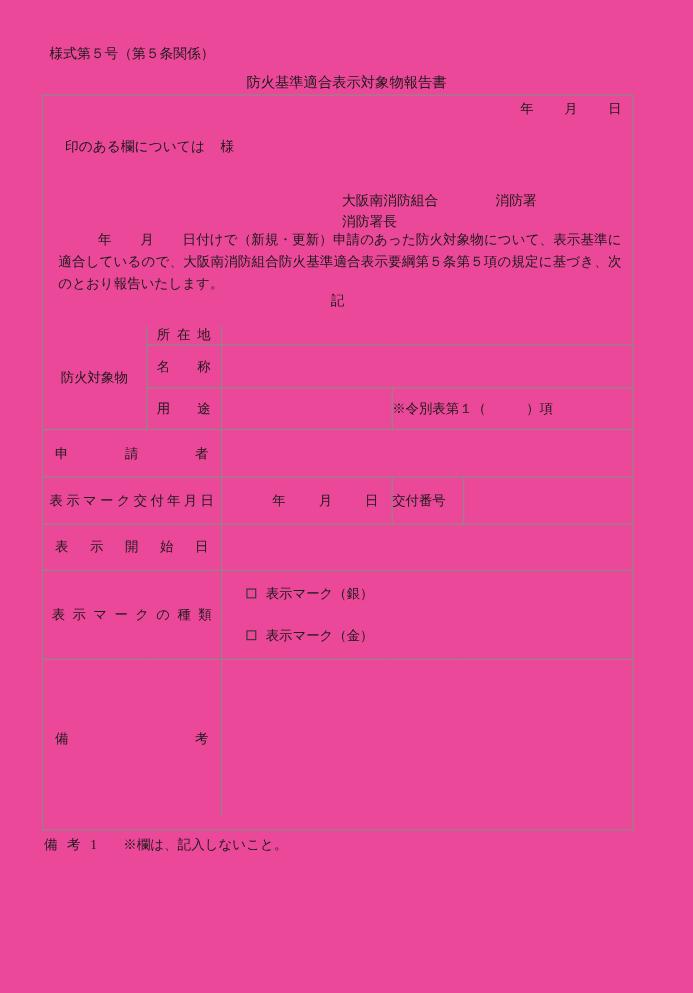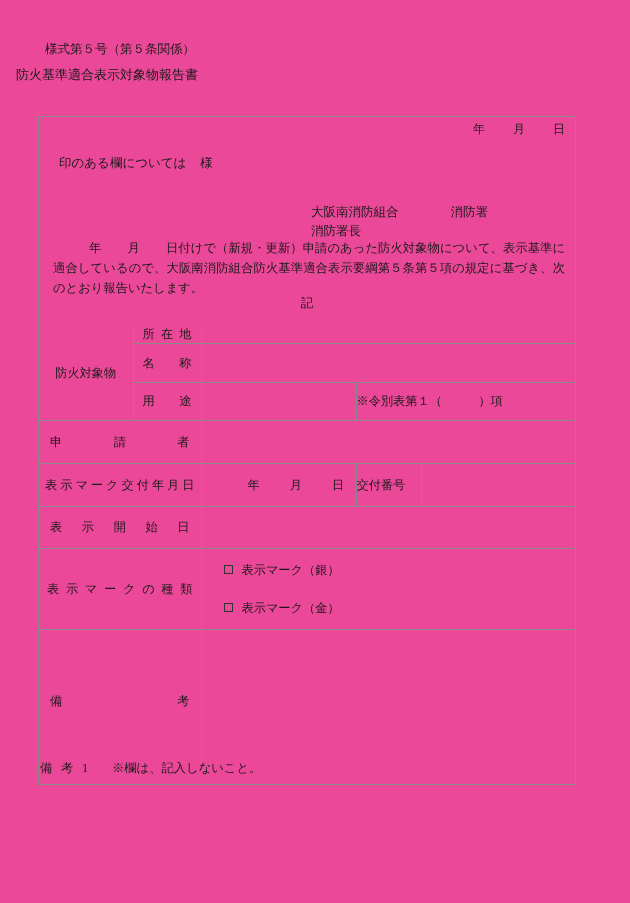--- a/index.html
+++ b/index.html
@@ -25,38 +25,38 @@
   .form-no {
     position: absolute;
     left: 45px;
     top: 43px;
     font-size: 12.5px;
     line-height: 1;
     white-space: nowrap;
   }
   .doc-title {
     position: absolute;
-    left: 16px;
+    left: 0;
     right: 0;
     top: 68px;
+    text-align: center;
     font-size: 13px;
     line-height: 1;
     white-space: nowrap;
   }
 
   
   .frame {
     position: absolute;
     left: 38px;
     top: 86px;
     width: 538px;
     height: 669px;
     border: 1px solid #8a8a8a;
     box-sizing: border-box;
-    margin-top: 30px;
   }
 
   
   .preamble {
     position: absolute;
     left: 0;
     top: 0;
     width: 100%;
     height: 209px;
   }

